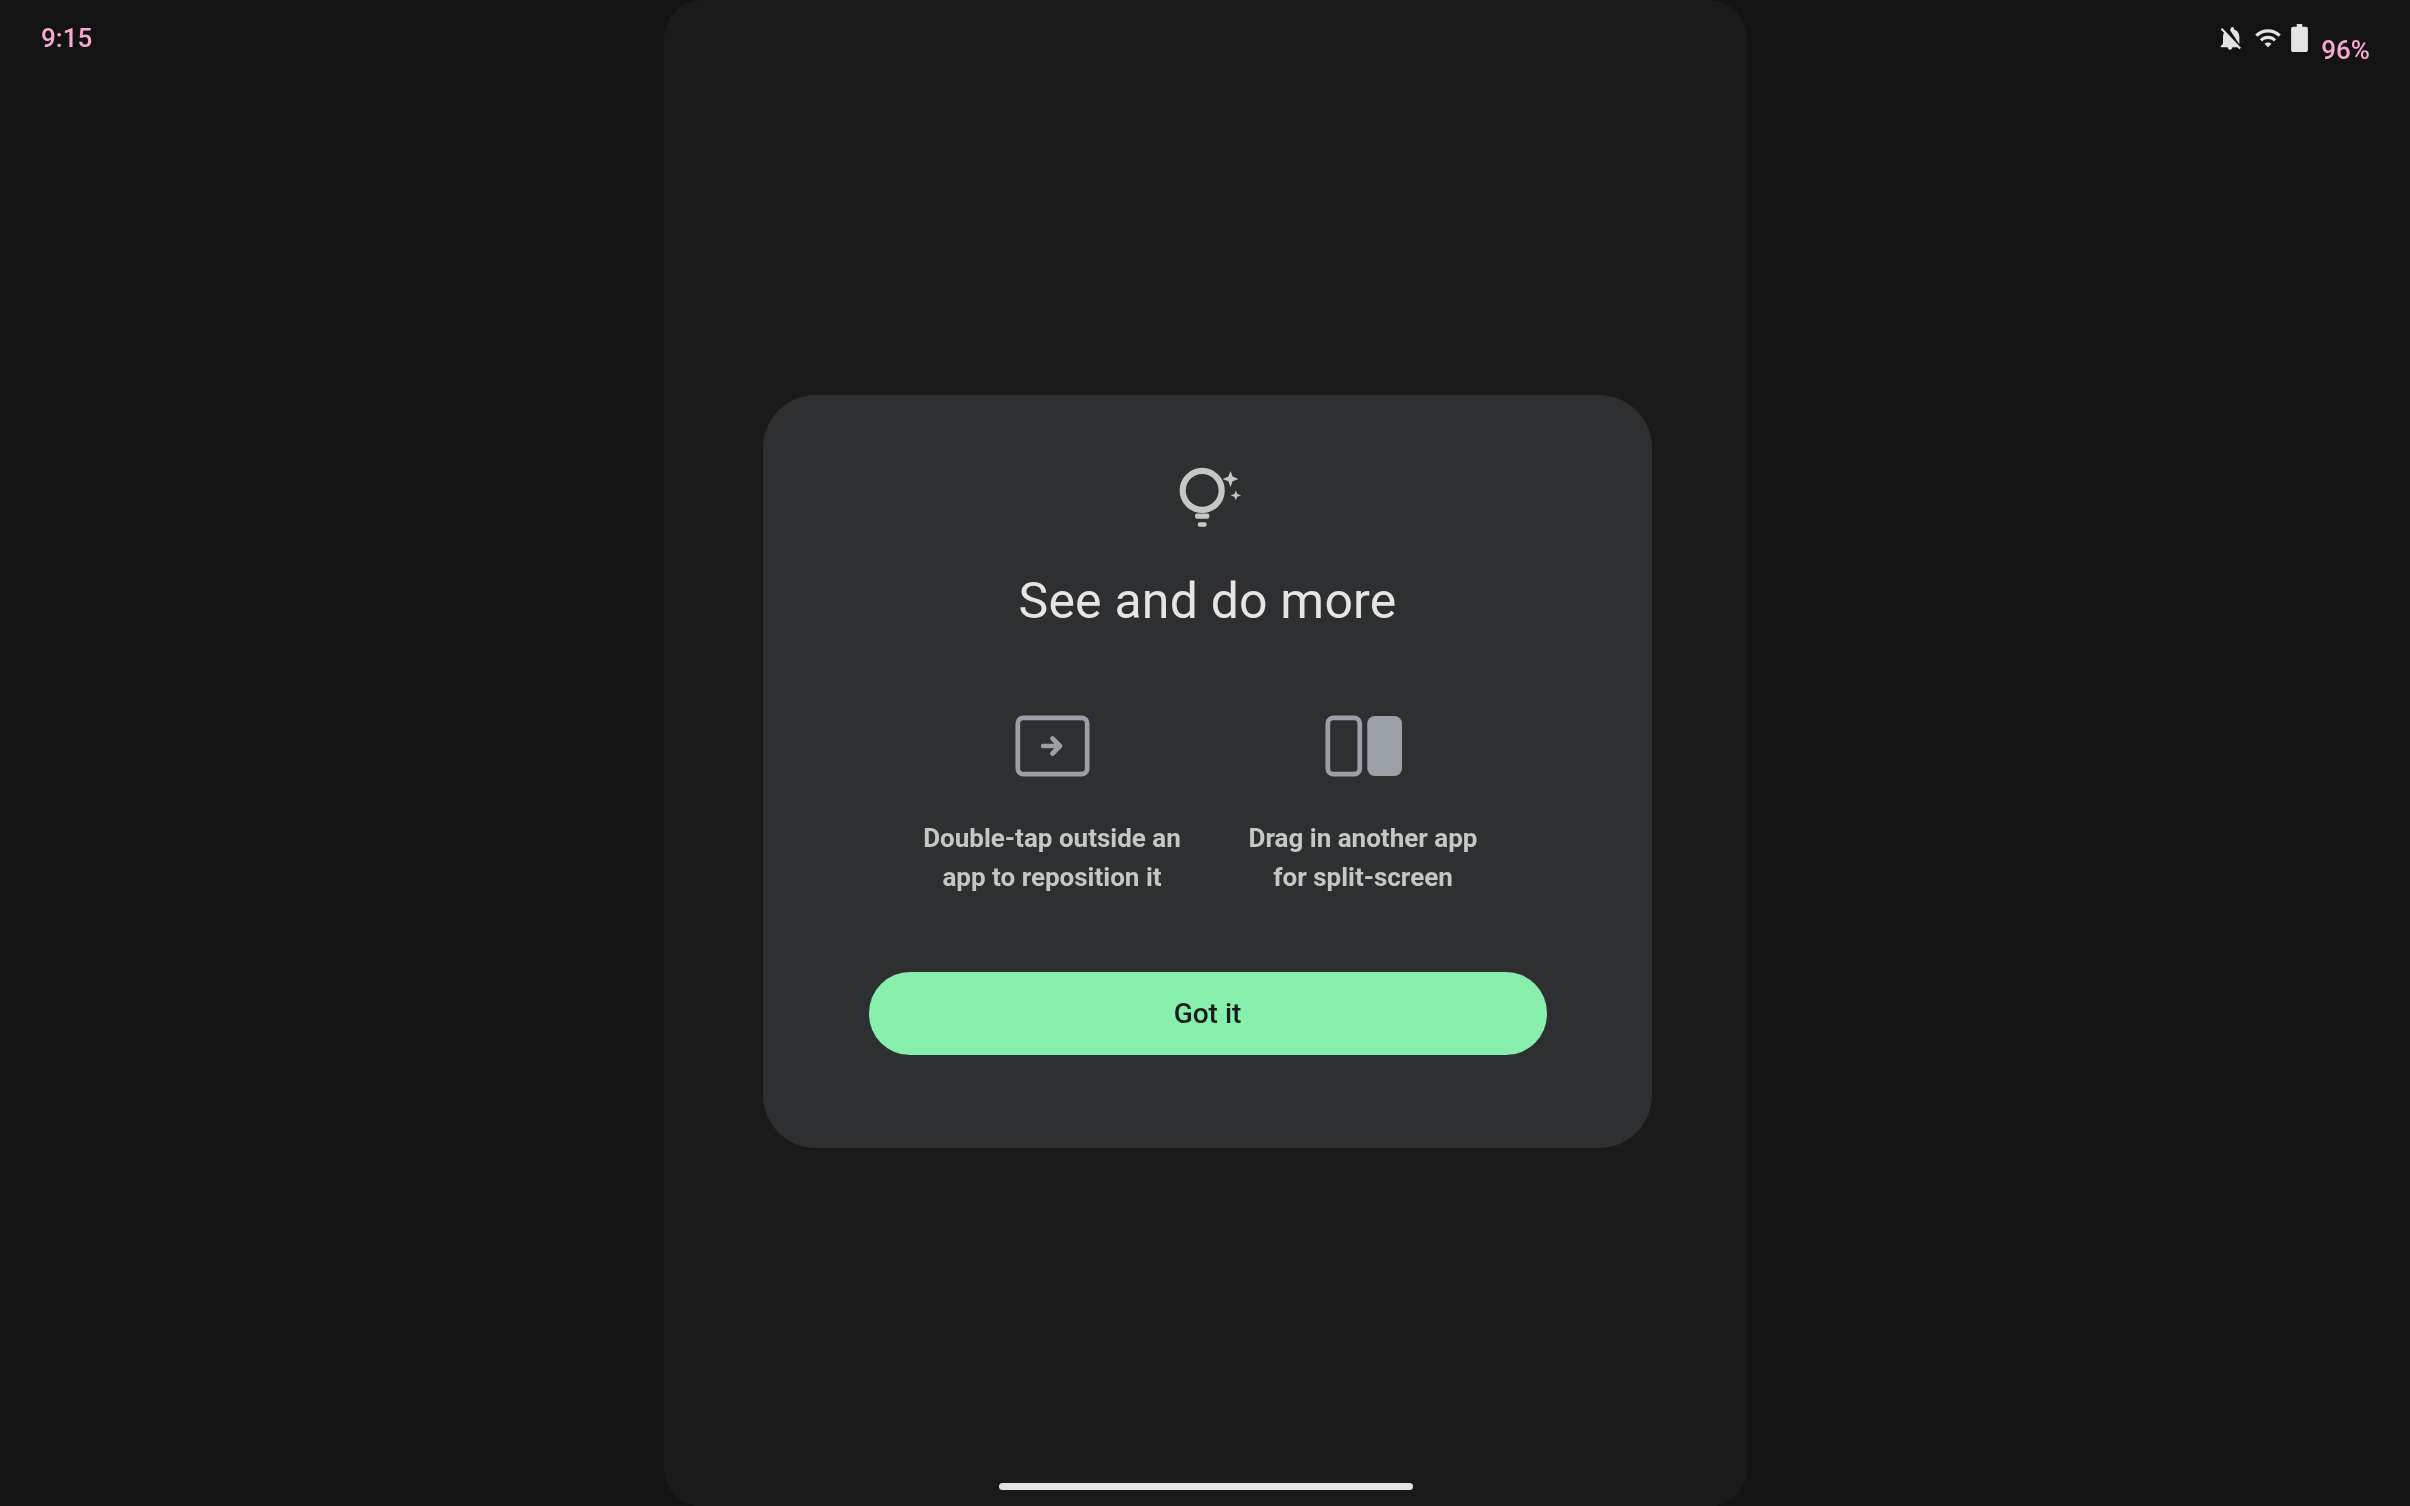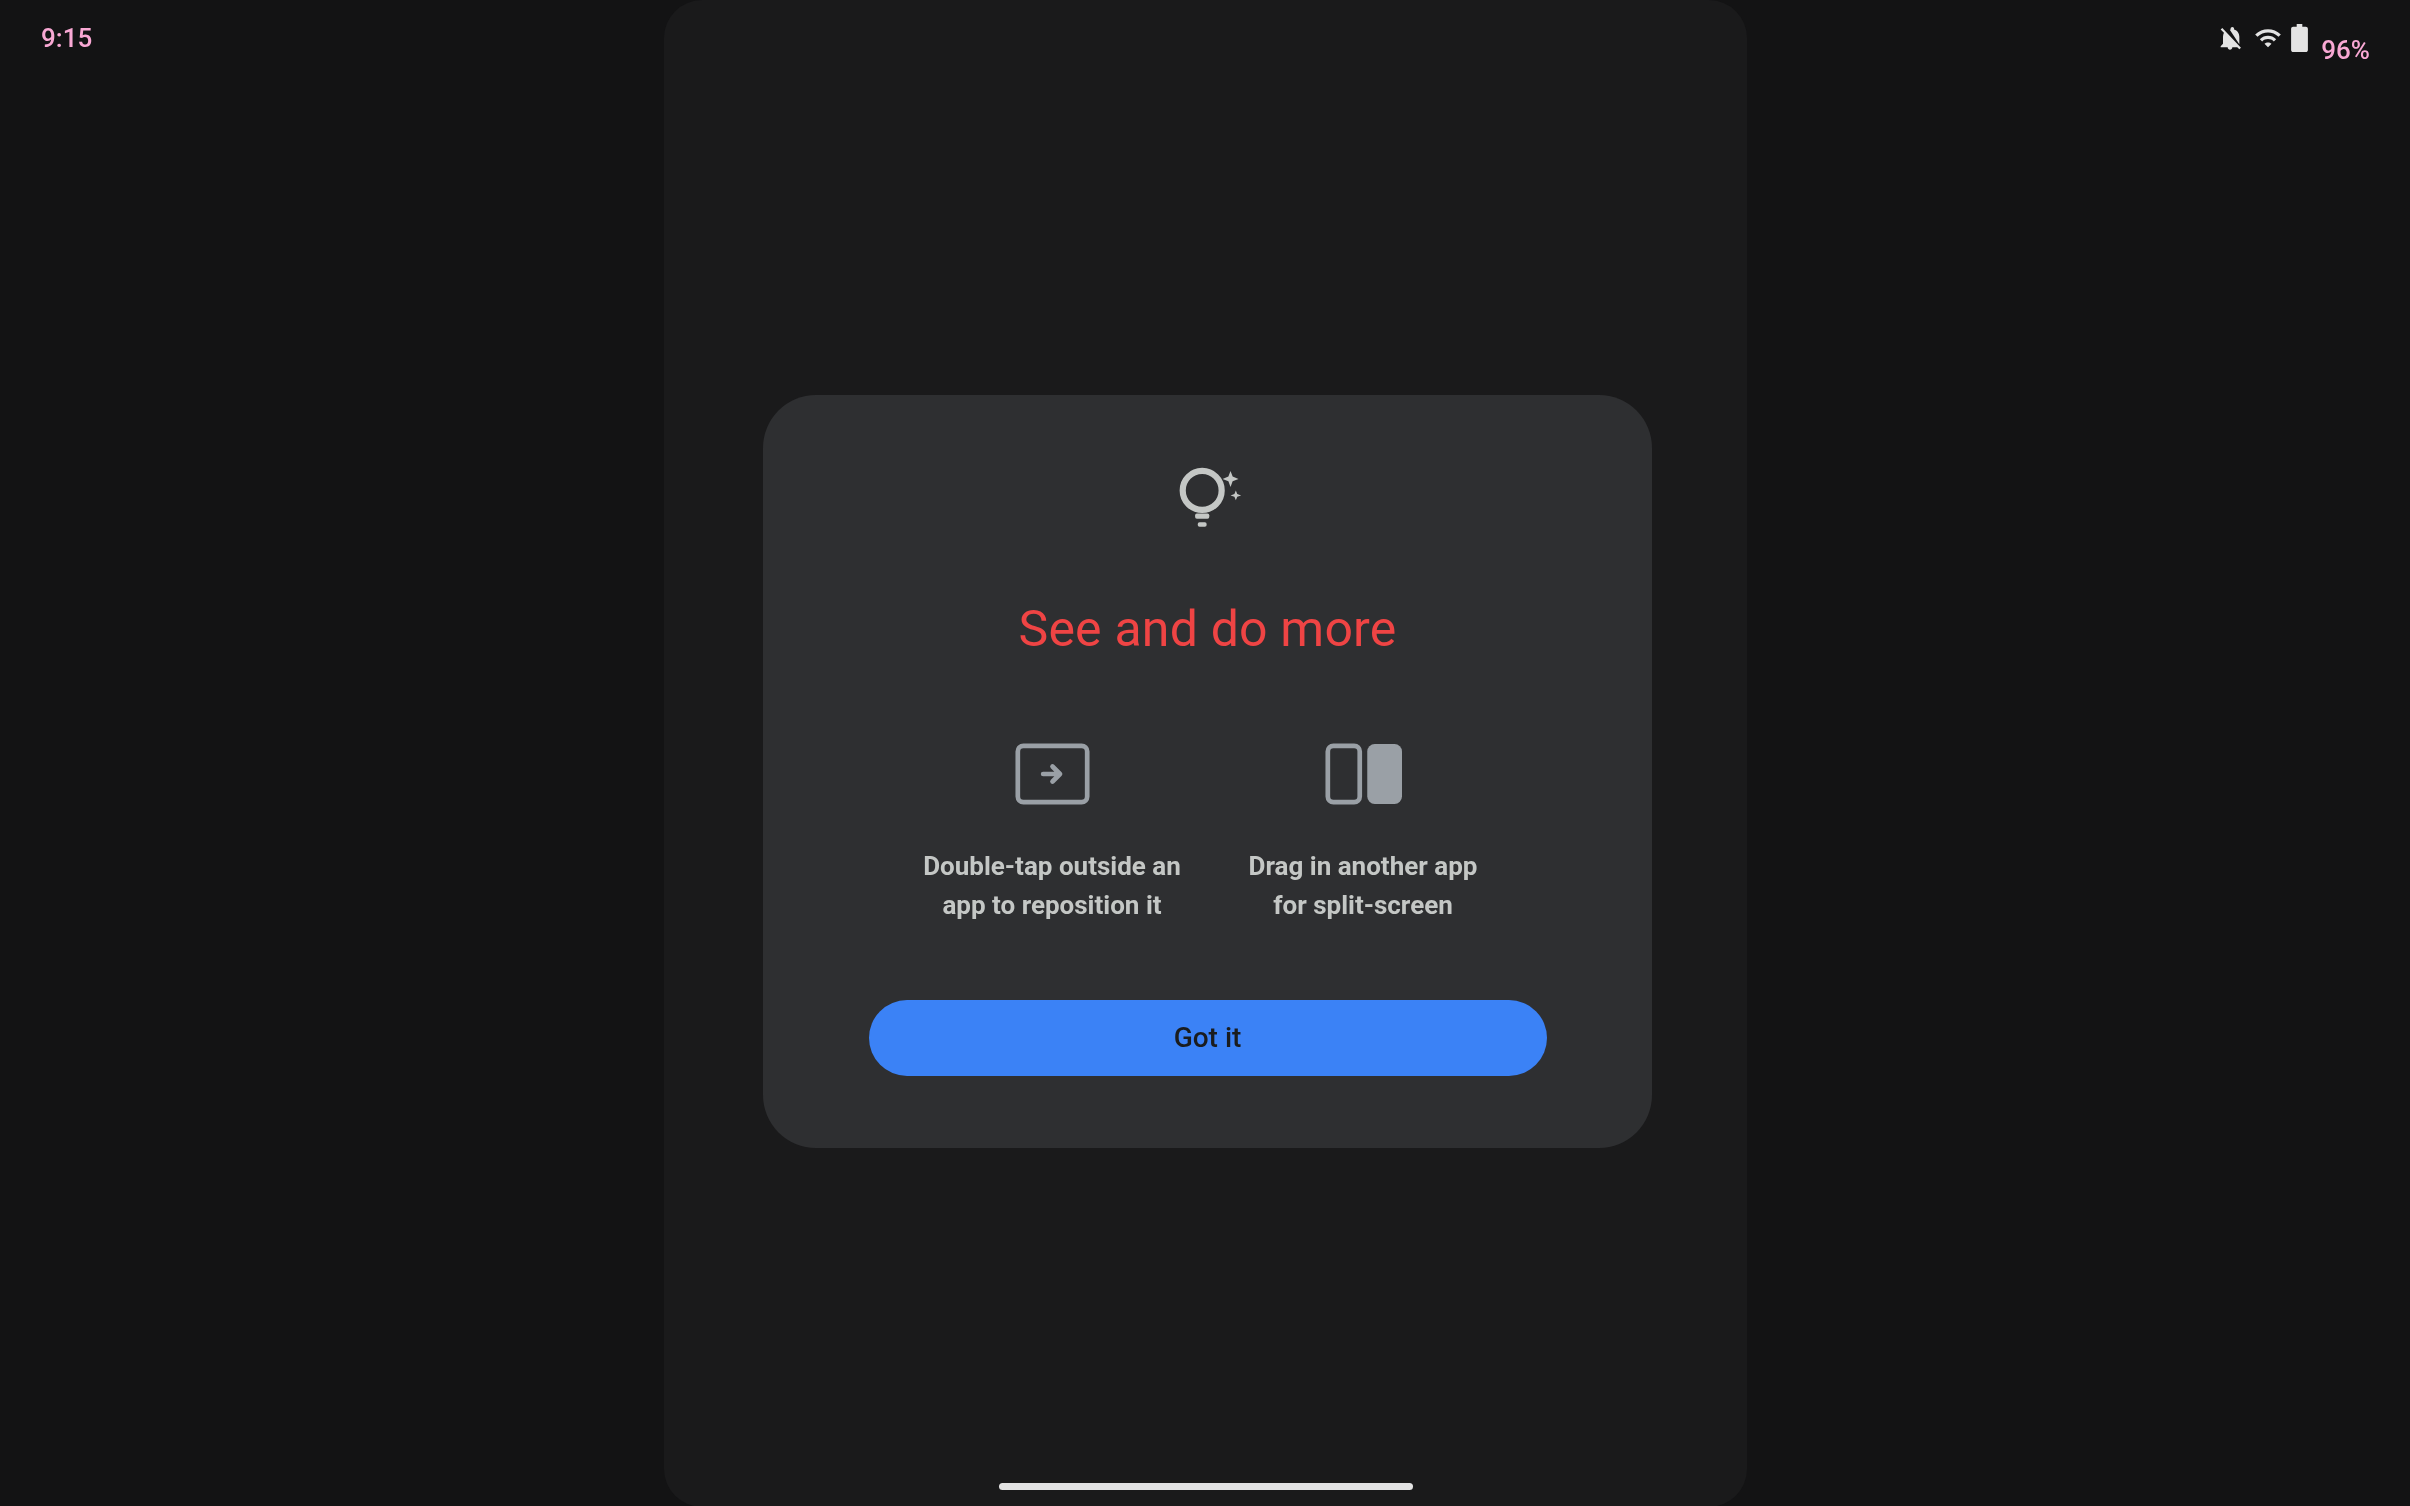--- a/index.html
+++ b/index.html
@@ -76,26 +76,25 @@
       align-items: center;
       padding: 56px 104px 72px 104px;
     }
     
     .dialog-header-icon {
       margin-top: 3.8px;
       margin-bottom: 28px;
     }
     
     .dialog-title {
-      color: #ef4444;
+      color: #e5e5e5;
       font-size: 50px;
       font-weight: 400;
       margin-bottom: 85px;
       letter-spacing: 0.2px;
-      margin-top: 28px;
     }
     
     .tips-row {
       display: flex;
       gap: 47px;
       margin-bottom: 75px;
     }
     
     .tip {
       display: flex;
@@ -112,21 +111,21 @@
       color: #c4c7c5;
       font-size: 26px;
       line-height: 1.5;
       text-align: center;
       font-weight: 700;
     }
     
     .got-it-button {
       width: 678px;
       height: 83px;
-      background: #3b82f6;
+      background: #86efac;
       border: none;
       border-radius: 41px;
       color: #1a1c1e;
       font-size: 28px;
       font-weight: 500;
       cursor: pointer;
       font-family: inherit;
     }
     
     .nav-bar {

